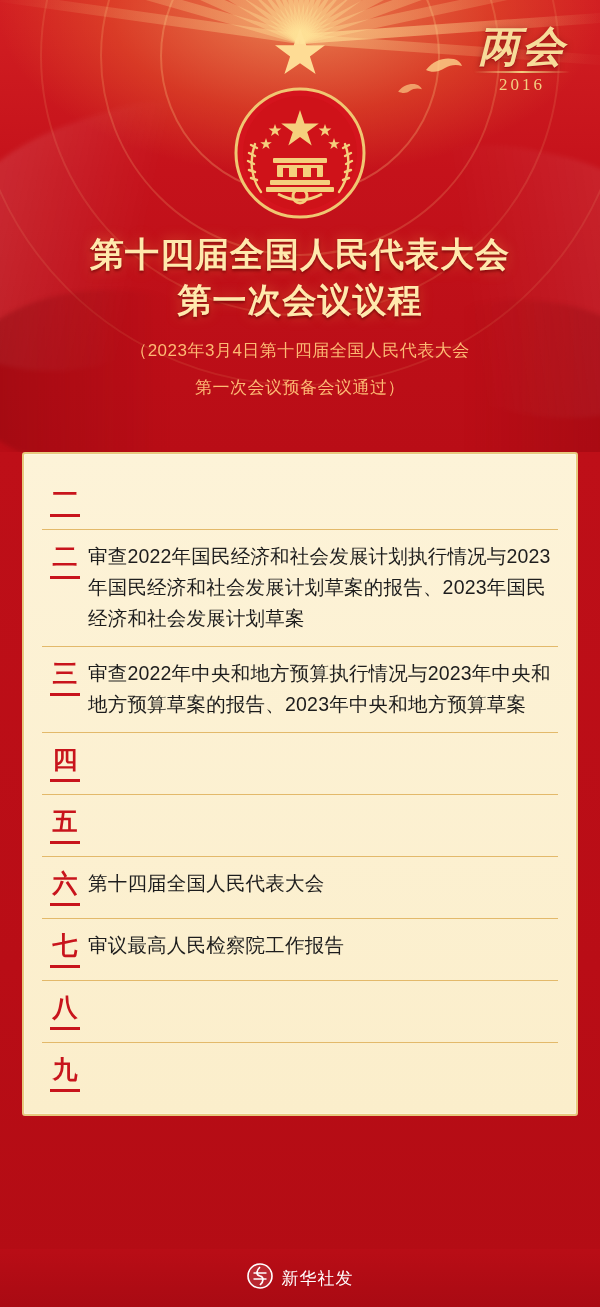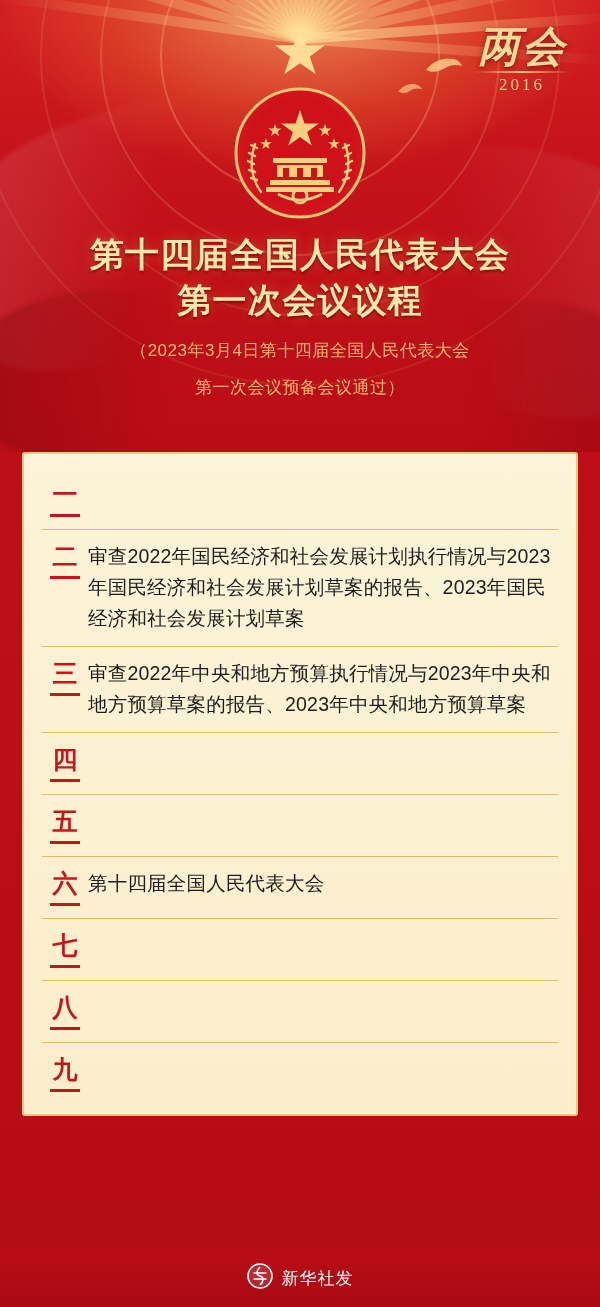--- a/index.html
+++ b/index.html
@@ -367,20 +367,21 @@
       <span class="bar"></span>
     </div>
     <div class="txt">第十四届全国人民代表大会</div>
   </div>
 
   <div class="row">
     <div class="num">
       <span>七</span>
       <span class="bar"></span>
     </div>
+    <div class="txt">审议最高人民检察院工作报告</div>
   </div>
 
   <div class="row">
     <div class="num">
       <span>八</span>
       <span class="bar"></span>
     </div>
   </div>
 
   <div class="row">

